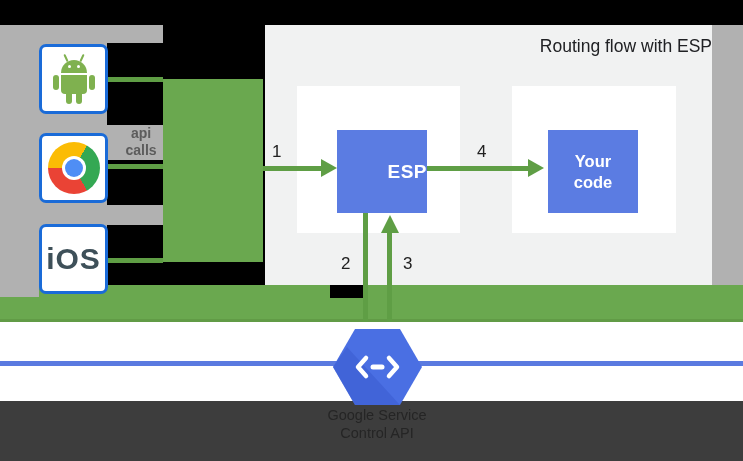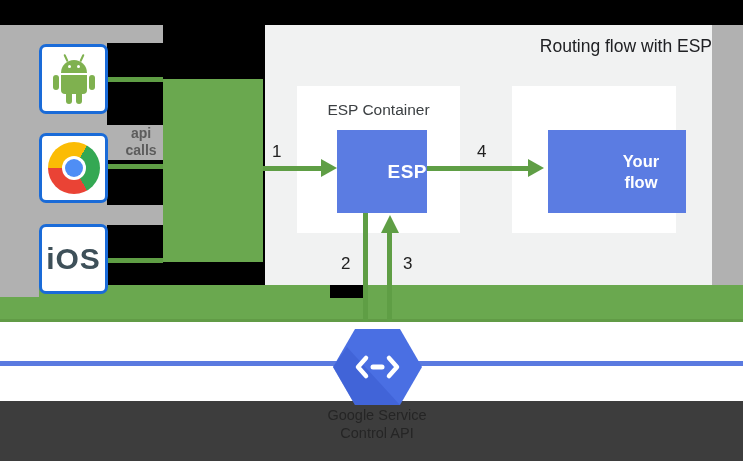--- a/index.html
+++ b/index.html
@@ -77,21 +77,21 @@
   .paneltitle{left:265px;top:36px;width:447px;text-align:right;font-size:17.5px;
     color:#202124;z-index:2;}
   .whitebox{background:#fff;z-index:2;}
   .espc{left:297px;top:86px;width:163px;height:147px;}
   .yourc{left:512px;top:86px;width:164px;height:147px;}
   .wboxlabel{top:101px;text-align:center;font-size:15.5px;color:#3c4043;z-index:3;}
   .bluebox{background:#5b7ce2;z-index:3;color:#fff;font-weight:bold;
     display:flex;flex-direction:column;align-items:center;justify-content:center;
     text-align:center;}
   .espbox{left:337px;top:130px;width:90px;height:83px;font-size:19px;letter-spacing:.5px;align-items:flex-end;}
-  .yourbox{left:548px;top:130px;width:90px;height:83px;font-size:16.5px;line-height:21px;padding-left:48px;}
+  .yourbox{left:548px;top:130px;width:90px;height:83px;font-size:16.5px;line-height:21px;}
 
   
   .hex{left:333px;top:329px;width:89px;height:76px;z-index:6;}
   .svctext{left:277px;width:200px;text-align:center;color:#252525;
     font-size:14.5px;font-weight:500;z-index:7;line-height:18px;}
   .svc1{top:406px;} .svc2{top:424px;}
 </style>
 </head>
 <body>
 
@@ -143,29 +143,28 @@
     <div>calls</div>
   </div>
 
   <div class="abs conn c1"></div>
   <div class="abs conn c2"></div>
   <div class="abs conn c3"></div>
 
   <div class="abs paneltitle">Routing flow with ESP</div>
 
   <div class="abs whitebox espc"></div>
-  <div class="abs wboxlabel" style="left:297px;width:163px;">ESP Container</div>
   <div class="abs whitebox yourc"></div>
 
   <div class="abs bluebox espbox">
     <span>ESP</span>
   </div>
   <div class="abs bluebox yourbox">
     <span>Your</span>
-    <span>flow</span>
+    <span>code</span>
   </div>
 
   <div class="abs shaft-h" style="left:263px;top:166px;width:60px;"></div>
   <div class="abs head-right" style="left:321px;top:159px;"></div>
   <div class="abs stepnum" style="left:272px;top:142px;">1</div>
 
   <div class="abs shaft-h" style="left:427px;top:166px;width:103px;"></div>
   <div class="abs head-right" style="left:528px;top:159px;"></div>
   <div class="abs stepnum" style="left:477px;top:142px;">4</div>
 

